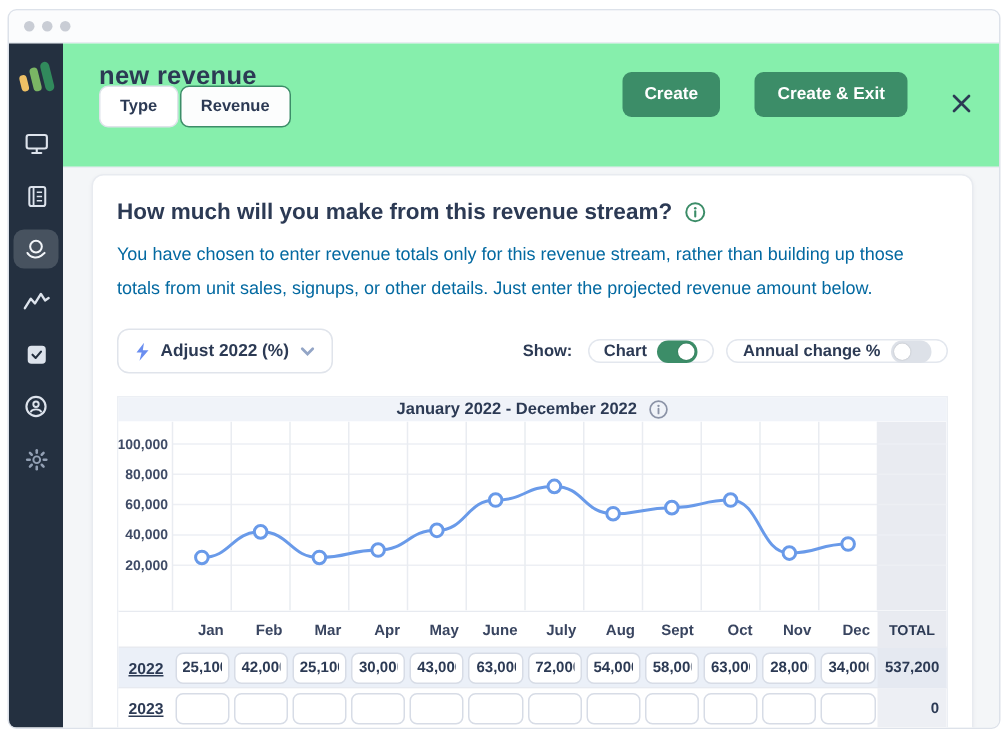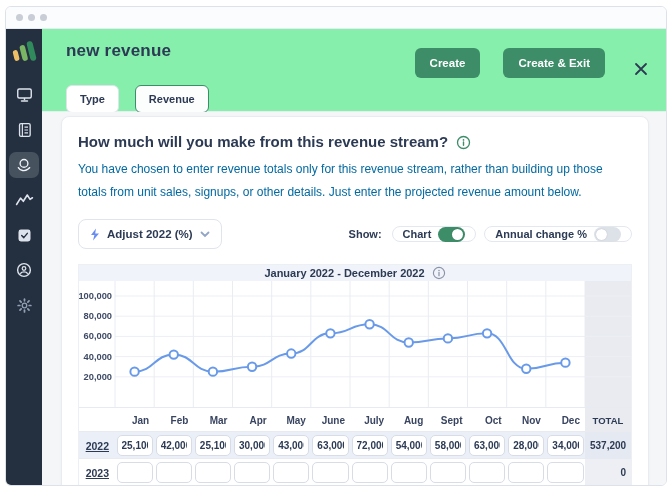--- a/index.html
+++ b/index.html
@@ -19,34 +19,34 @@
   .logo { margin-bottom:14px; }
   .side-item { width:30px; height:26px; display:flex; align-items:center; justify-content:center;
     border-radius:7px; margin-bottom:9px; cursor:pointer; }
   .side-item.active { background:#47525f; }
   .side-item svg { display:block; }
 
   
   .main-col { flex:1; display:flex; flex-direction:column; min-width:0; }
   .app-header { height:83px; background:#86efac; border-bottom:1px solid #e9edf2; position:relative; flex:none; }
   .page-title { position:absolute; left:24px; top:12px; font-size:17px; font-weight:800; color:#2c3a54; letter-spacing:.2px; }
-  .tabs { position:absolute; left:24px; top:56px; display:flex; gap:16px; }
+  .tabs { position:absolute; left:24px; top:28px; display:flex; gap:1px; }
   .tab { background:#fff; border:1px solid #dfe3ea; border-radius:6px; padding:7px 13px;
     font-size:11px; font-weight:700; color:#2c3a54; cursor:pointer; }
   .tab.selected { border:1.6px solid #3c8d68; background:#fcfdfd; }
   .header-actions { position:absolute; right:16px; top:19px; display:flex; align-items:flex-end; gap:23px; }
   .btn-green { background:#3c8d68; color:#fff; border:none; border-radius:6px; padding:9px 15px;
     font-size:11.5px; font-weight:700; cursor:pointer; font-family:inherit; }
   .close-x { width:18px; height:18px; cursor:pointer; margin-left:4px; }
 
   
   .content { flex:1; background:#f4f6f8; overflow:hidden; position:relative; }
   .card { margin:4px 17px 0 19px; background:#fff; border:1px solid #e8ebf0; border-radius:8px;
     box-shadow:0 1px 3px rgba(40,50,70,.04); padding:16px 16px 0; height:420px; overflow:hidden; }
-  .card-heading { display:flex; align-items:flex-end; gap:8px; }
+  .card-heading { display:flex; align-items:center; gap:8px; }
   .card-heading h2 { font-size:15px; font-weight:800; color:#2c3a54; }
   .card-desc { margin-top:8px; font-size:12px; line-height:23px; color:#0369a1; max-width:560px; }
 
   .toolbar { margin-top:15px; display:flex; justify-content:space-between; align-items:center; }
   .adjust-btn { display:flex; align-items:center; gap:7px; background:#fff; border:1px solid #e0e4eb;
     border-radius:8px; height:30px; padding:0 11px; font-size:11.5px; font-weight:700; color:#2c3a54; cursor:pointer; }
   .toolbar-right { display:flex; align-items:center; gap:8px; }
   .show-label { font-size:11px; font-weight:700; color:#2c3a54; margin-right:2px; }
   .toggle-group { display:flex; align-items:center; gap:7px; background:#fff; border:1px solid #e3e7ee;
     border-radius:8px; height:16px; padding:0 10px; font-size:11px; font-weight:700; color:#2c3a54; cursor:pointer; }

